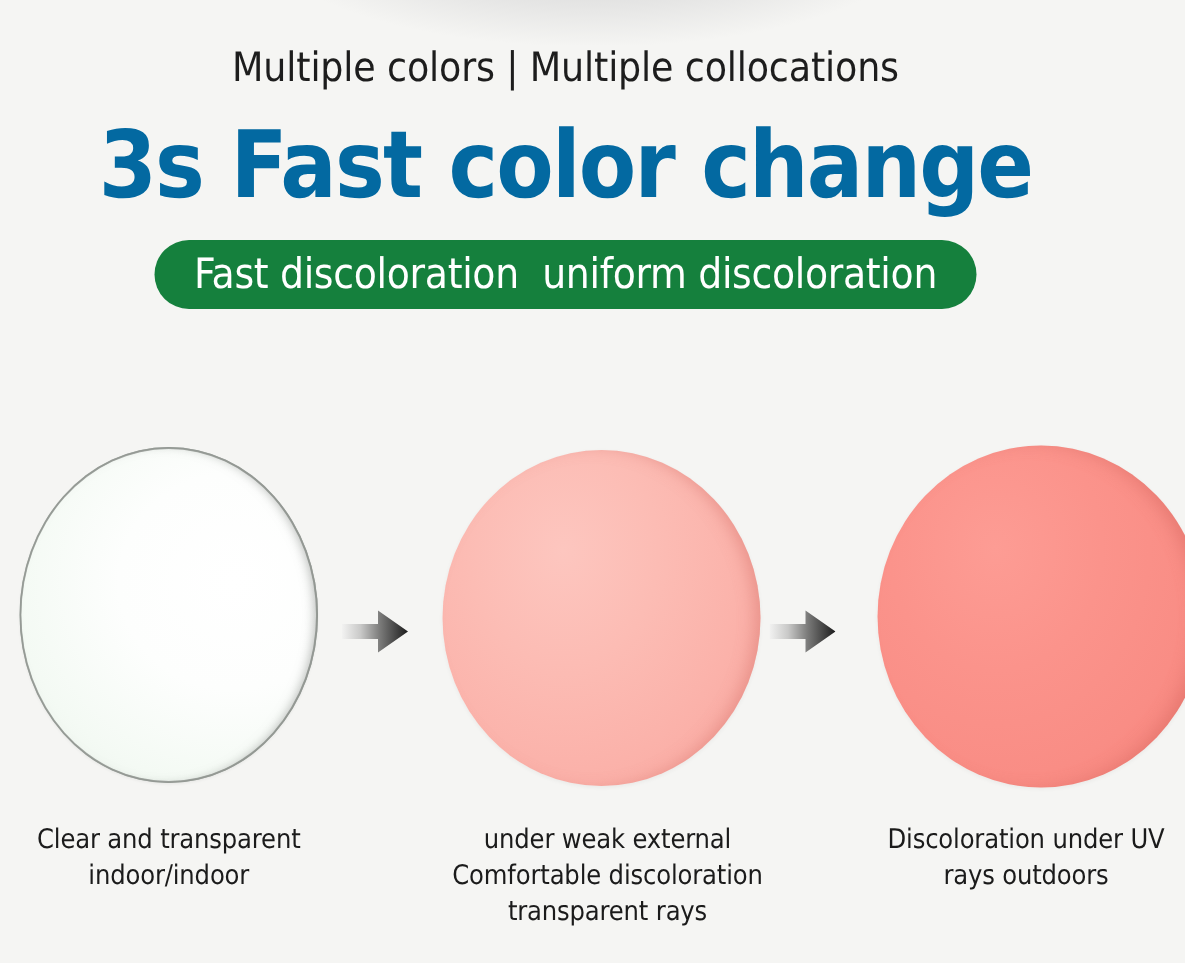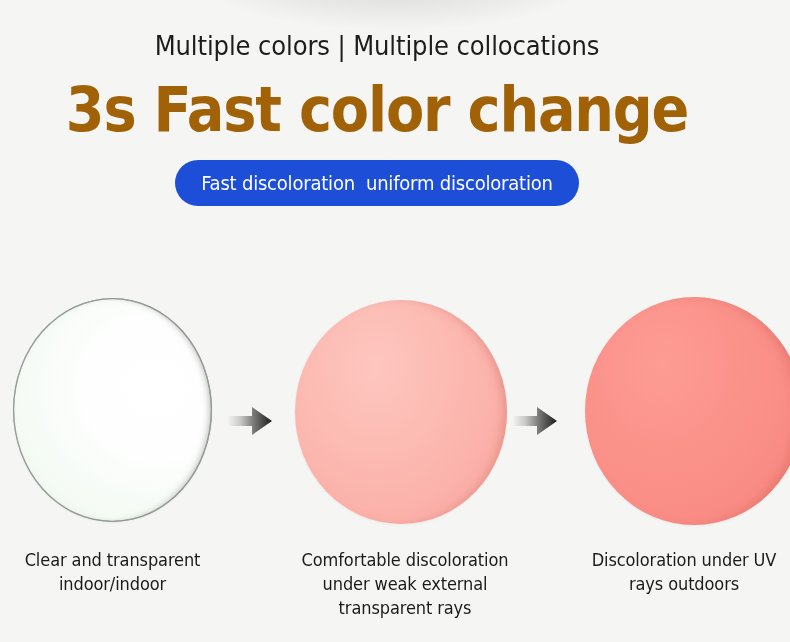--- a/index.html
+++ b/index.html
@@ -53,43 +53,43 @@
     font-family: "DejaVu Sans Condensed", "Liberation Sans Narrow",
                  "Liberation Sans", sans-serif;
     font-stretch: condensed;
   }
 
   .headline {
     margin-top: 8px;
     font-size: 62px;
     line-height: 74px;
     font-weight: 700;
-    color: #a16207;
+    color: #0369a1;
     letter-spacing: -1.2px;
     font-family: "DejaVu Sans Condensed", "Liberation Sans Narrow",
                  "Liberation Sans", sans-serif;
     font-stretch: condensed;
   }
 
   .pill-row {
     margin-top: 13px;
     display: flex;
     justify-content: center;
   }
 
   .pill {
     display: inline-flex;
     align-items: center;
     justify-content: center;
     height: 46px;
     padding: 0 26px;
     border-radius: 23px;
-    background: #1d4ed8;
+    background: #15803d;
     color: #ffffff;
-    font-size: 20px;
+    font-size: 28px;
     line-height: 46px;
     letter-spacing: -0.2px;
     white-space: pre;
     font-family: "DejaVu Sans Condensed", "Liberation Sans Narrow",
                  "Liberation Sans", sans-serif;
     font-stretch: condensed;
   }
 
   
   .stage {
@@ -244,22 +244,22 @@
 </div>
 
 <div class="captions">
 
   <div class="caption caption-1">
     <span class="line">Clear and transparent</span>
     <span class="line">indoor/indoor</span>
   </div>
 
   <div class="caption caption-2">
+    <span class="line">under weak external</span>
     <span class="line">Comfortable discoloration</span>
-    <span class="line">under weak external</span>
     <span class="line">transparent rays</span>
   </div>
 
   <div class="caption caption-3">
     <span class="line">Discoloration under UV</span>
     <span class="line">rays outdoors</span>
   </div>
 </div>
 
 </body></html>

